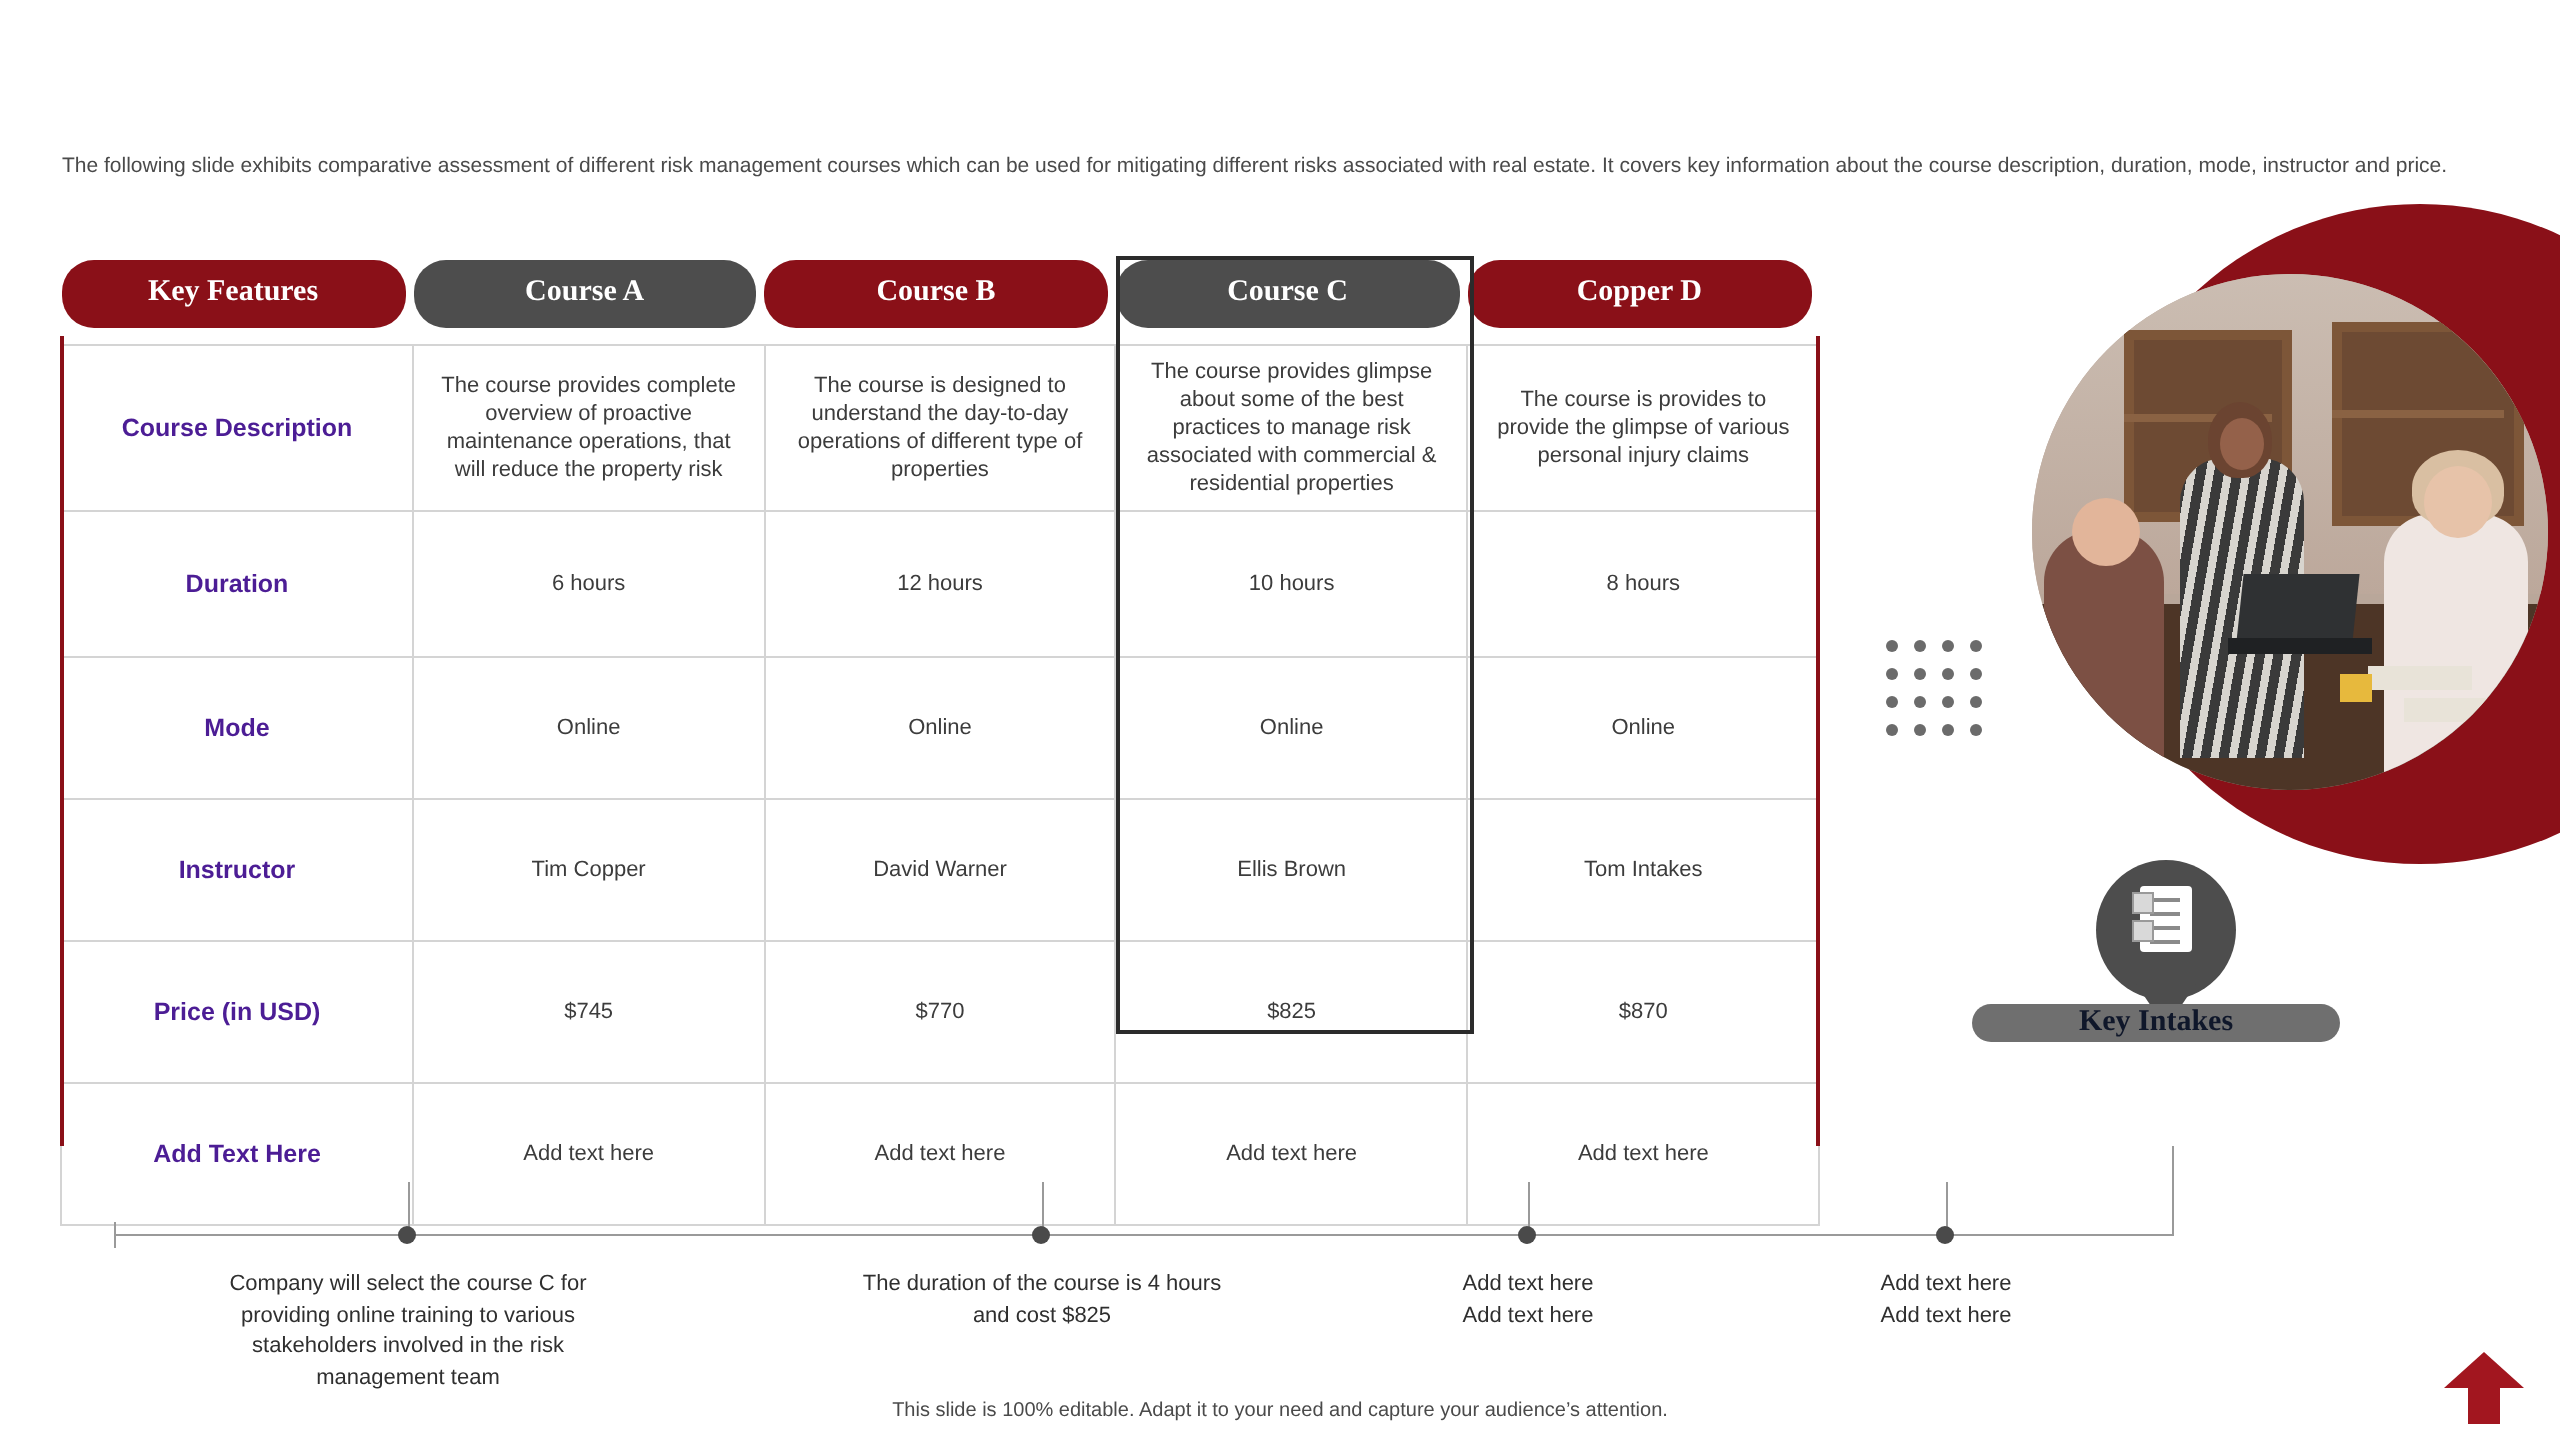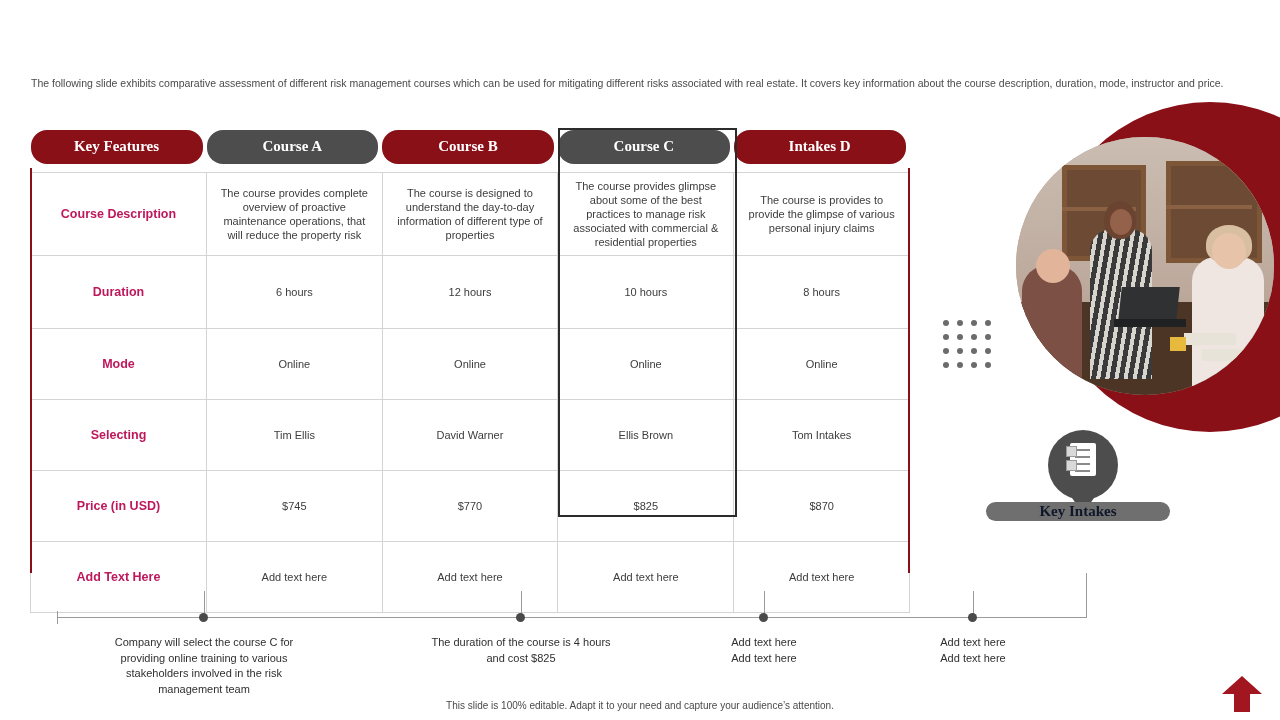--- a/index.html
+++ b/index.html
@@ -162,21 +162,21 @@
     border: 1px solid #d4d4d4;
     text-align: center;
     vertical-align: middle;
     font-size: 11px;
     color: #3c3c3c;
     padding: 6px 10px;
   }
   table.matrix td.rowhead {
     font-weight: bold;
     font-size: 12.5px;
-    color: #be185d;
+    color: #4c1d95;
   }
   table.matrix tr.header-row td {
     border: none;
     padding: 0 4px 8px 0;
     background: transparent;
   }
   .pill {
     display: block;
     border-radius: 16px;
     color: #ffffff;
@@ -421,28 +421,28 @@
         <td>
           <span class="pill gray">Course A</span>
         </td>
         <td>
           <span class="pill red">Course B</span>
         </td>
         <td>
           <span class="pill gray">Course C</span>
         </td>
         <td>
-          <span class="pill red">Intakes D</span>
+          <span class="pill red">Copper D</span>
         </td>
       </tr>
 
       <tr>
         <td class="rowhead">Course Description</td>
         <td class="desc-cell">The course provides complete overview of proactive maintenance operations, that will reduce the property risk</td>
-        <td class="desc-cell">The course is designed to understand the day-to-day information of different type of properties</td>
+        <td class="desc-cell">The course is designed to understand the day-to-day operations of different type of properties</td>
         <td class="desc-cell">The course provides glimpse about some of the best practices to manage risk associated with commercial &amp; residential properties</td>
         <td class="desc-cell">The course is provides to provide the glimpse of various personal injury claims</td>
       </tr>
 
       <tr>
         <td class="rowhead" style="height:60px">Duration</td>
         <td>6 hours</td>
         <td>12 hours</td>
         <td>10 hours</td>
         <td>8 hours</td>
@@ -450,22 +450,22 @@
 
       <tr>
         <td class="rowhead" style="height:58px">Mode</td>
         <td>Online</td>
         <td>Online</td>
         <td>Online</td>
         <td>Online</td>
       </tr>
 
       <tr>
-        <td class="rowhead" style="height:58px">Selecting</td>
-        <td>Tim Ellis</td>
+        <td class="rowhead" style="height:58px">Instructor</td>
+        <td>Tim Copper</td>
         <td>David Warner</td>
         <td>Ellis Brown</td>
         <td>Tom Intakes</td>
       </tr>
 
       <tr>
         <td class="rowhead" style="height:58px">Price (in USD)</td>
         <td>$745</td>
         <td>$770</td>
         <td>$825</td>

